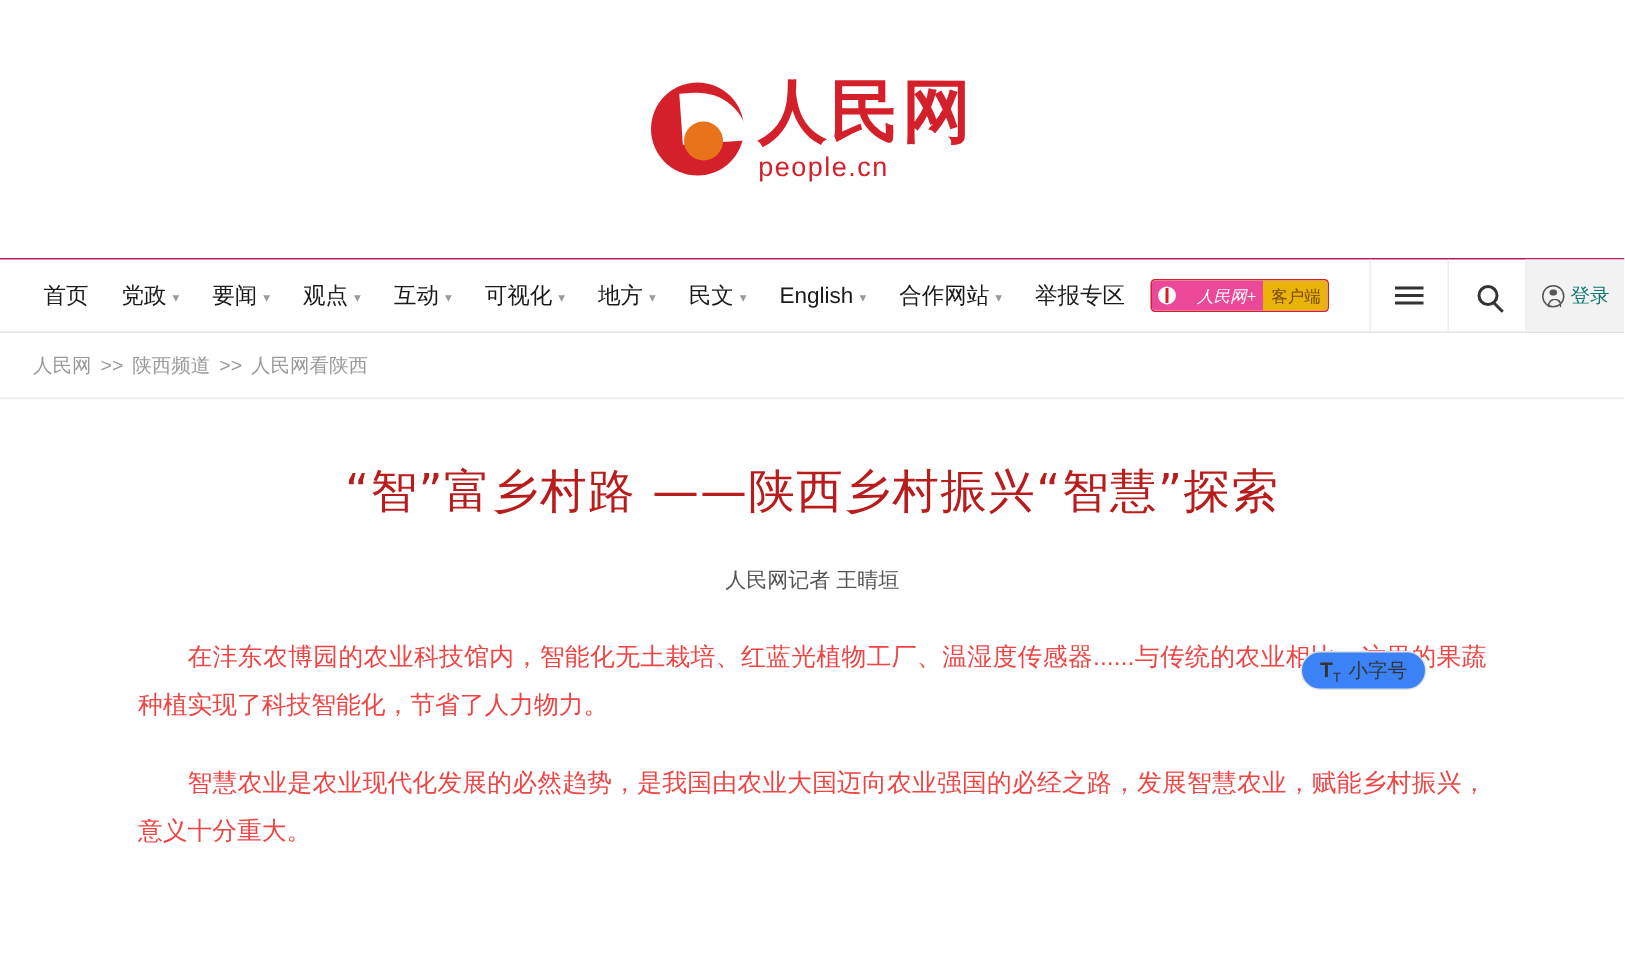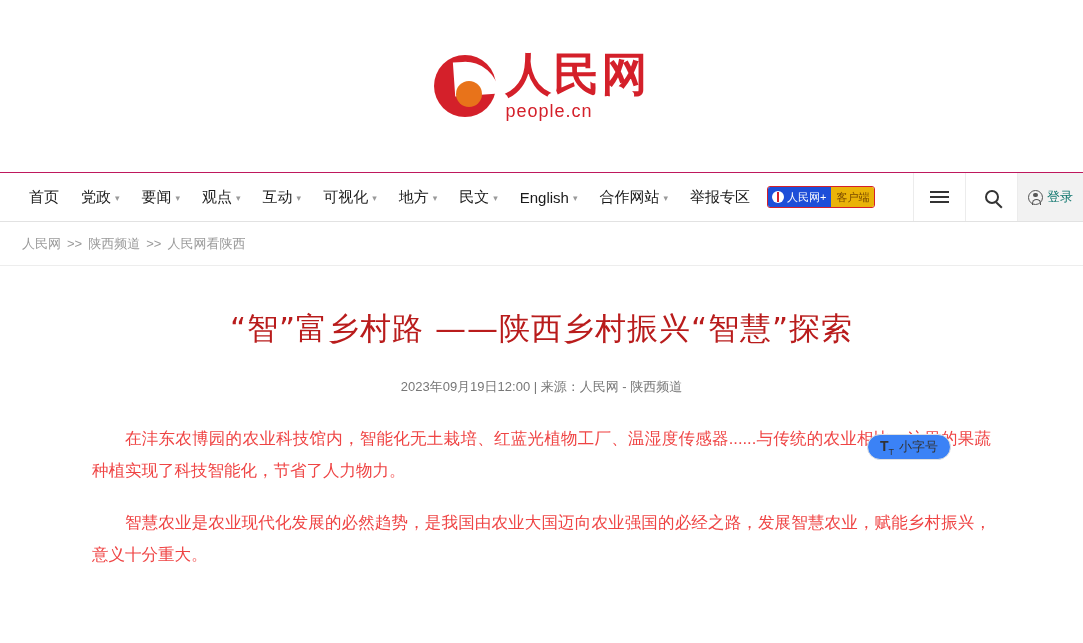--- a/index.html
+++ b/index.html
@@ -107,28 +107,29 @@
     align-items: center;
     margin: 0 6px;
     align-self: center;
     height: 22px;
     border-radius: 3px;
     overflow: hidden;
     border: 1px solid #d4202a;
     cursor: pointer;
   }
   .app-badge .left {
-    background: #1d4ed8;
+    background: #ec4899;
     color: #fff;
     font-size: 11px;
     padding: 0 5px 0 4px;
     height: 100%;
     display: flex;
     align-items: center;
-    gap: 3px;
+    gap: 14px;
+    font-style: italic;
   }
   .app-badge .globe {
     width: 12px; height: 12px;
     border-radius: 50%;
     background: #fff;
     position: relative;
     display: inline-block;
   }
   .app-badge .globe::after {
     content: "";
@@ -379,21 +380,21 @@
   <div class="breadcrumb">
     <a>人民网</a>
     <span class="sep">&gt;&gt;</span>
     <a>陕西频道</a>
     <span class="sep">&gt;&gt;</span>
     <a>人民网看陕西</a>
   </div>
 
   <div class="article">
     <h1 class="title">“智”富乡村路 ——陕西乡村振兴“智慧”探索</h1>
-    <div class="meta">2023年09月19日12:00 | 来源：人民网 - 陕西频道</div>
+    <div class="byline">人民网记者 王晴垣</div>
 
     <p class="para">在沣东农博园的农业科技馆内，智能化无土栽培、红蓝光植物工厂、温湿度传感器......与传统的农业相比，这里的果蔬种植实现了科技智能化，节省了人力物力。</p>
     <p class="para">智慧农业是农业现代化发展的必然趋势，是我国由农业大国迈向农业强国的必经之路，发展智慧农业，赋能乡村振兴，意义十分重大。</p>
   </div>
 
   <div class="fontsize-btn">
     <span class="tt">T<sub>T</sub></span>
     <span>小字号</span>
   </div>
 

